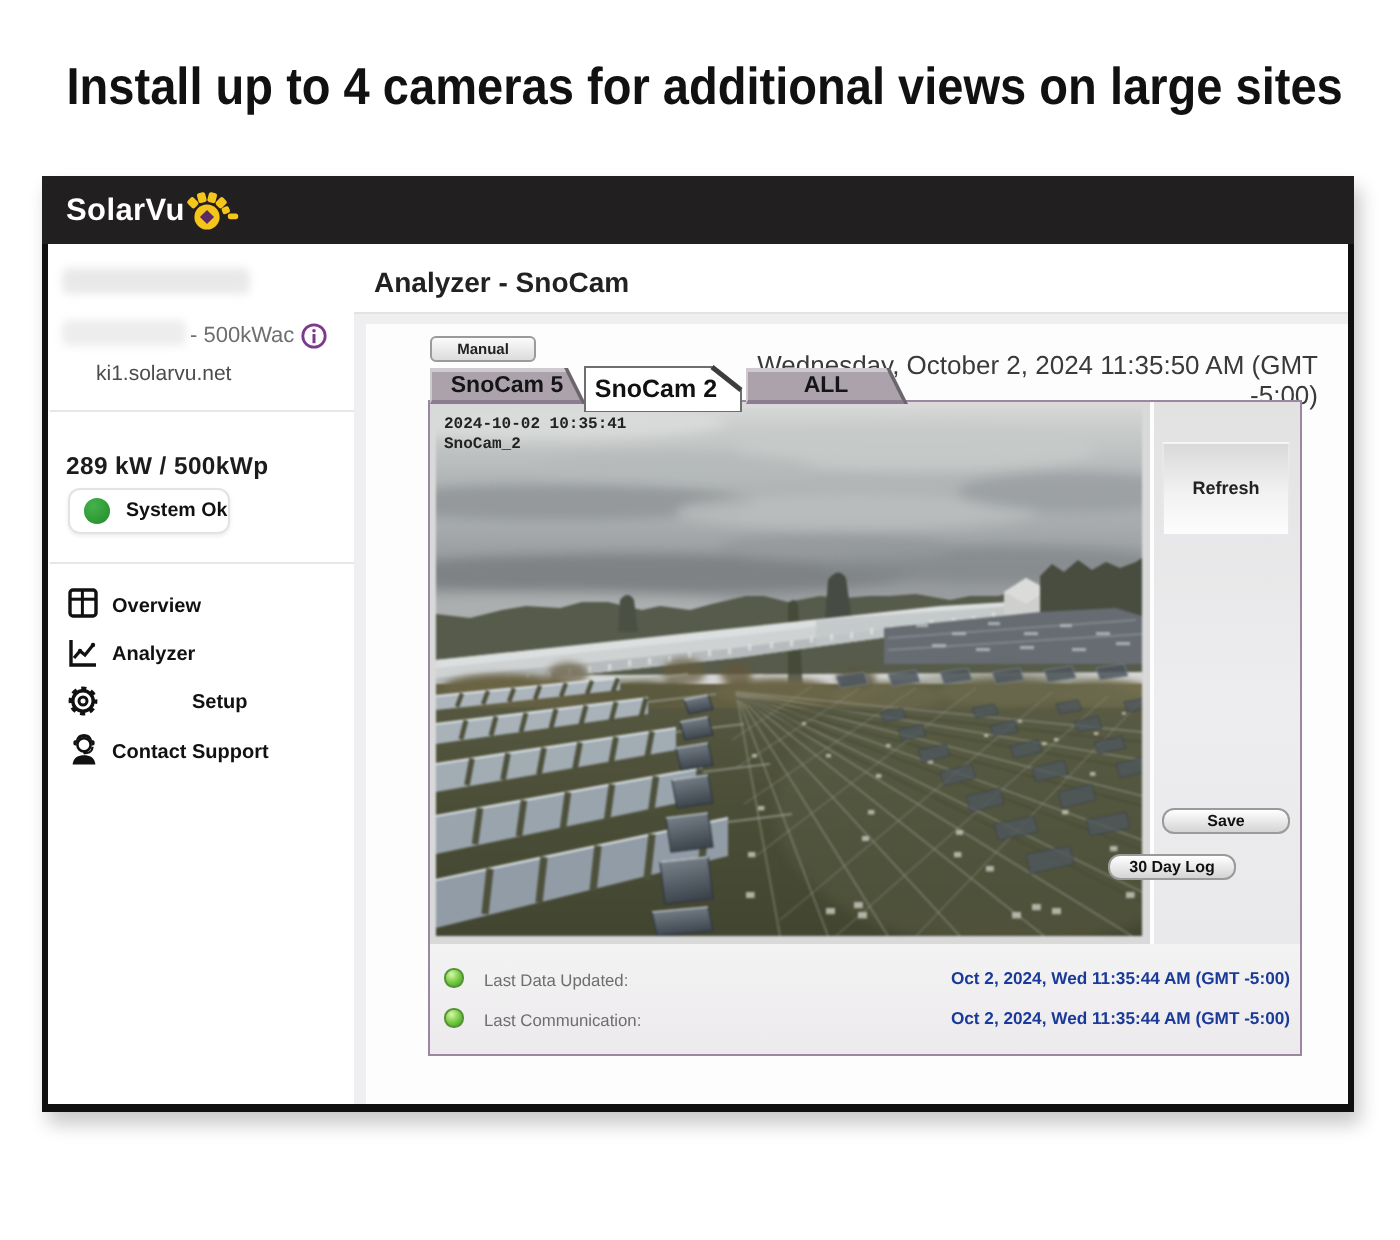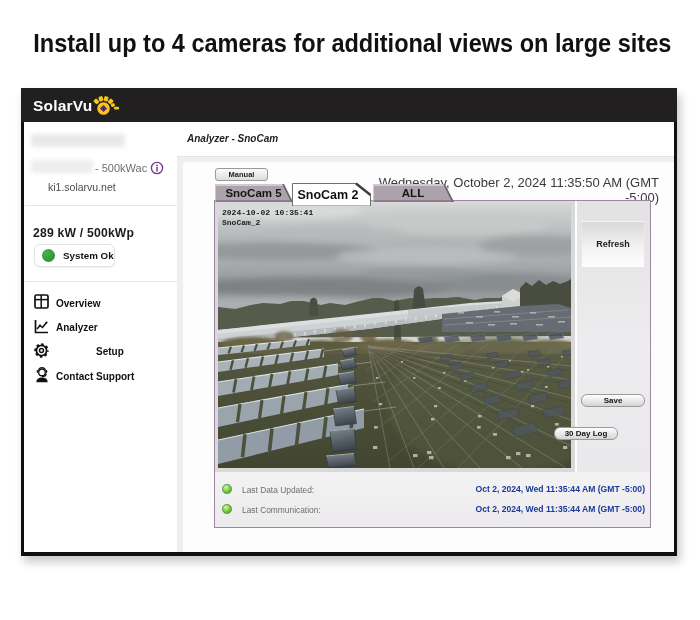--- a/index.html
+++ b/index.html
@@ -23,21 +23,21 @@
   .div1{left:25px;top:205px;width:152px;height:1px;background:#e7e7e7;}
   .kw{left:33px;top:226px;font-size:12.2px;font-weight:700;color:#1c1c1c;letter-spacing:0.2px;}
   .sysok{left:34px;top:244px;width:79px;height:21px;border:1px solid #e3e3e3;border-radius:6px;background:#fff;box-shadow:0 1px 2px rgba(0,0,0,0.08);}
   .sysdot{left:42px;top:249px;width:13px;height:13px;border-radius:50%;background:radial-gradient(circle at 35% 30%,#46b24c,#1f8c28);}
   .systxt{left:63px;top:250px;font-size:9.8px;font-weight:700;color:#111;}
   .div2{left:25px;top:281px;width:152px;height:1px;background:#e7e7e7;}
   .mi{font-size:10px;font-weight:700;color:#111;}
 
   
   .band{left:177px;top:122px;width:497px;height:35px;background:#fff;border-bottom:1px solid #e3e3e3;box-sizing:border-box;}
-  .bandtxt{left:187px;top:133px;font-size:10px;font-weight:700;color:#222;font-style:italic;}
+  .bandtxt{left:187px;top:133px;font-size:14px;font-weight:700;color:#222;}
   .backdrop{left:177px;top:157px;width:497px;height:395px;background:#efeef0;}
   .panel{left:183px;top:162px;width:491px;height:390px;background:#fdfdfd;}
 
   .manual{left:215px;top:168px;width:53px;height:13px;border:1px solid #9a9a9a;border-radius:3px;background:linear-gradient(#fbfbfb,#dcdcdc);box-sizing:border-box;
     font-size:7.5px;font-weight:700;color:#222;text-align:center;line-height:11px;}
   .hdate{left:372px;top:175px;width:287px;text-align:right;font-size:13px;color:#3a3a3a;}
 
   
   .tab{box-sizing:border-box;text-align:center;font-weight:700;color:#151515;}
   .tabin{z-index:5;top:184px;height:18px;background:#aba2ac;border-top:2px solid #cfcacf;border-left:1px solid #cfcacf;
@@ -420,21 +420,21 @@
       <polygon points="108,252 136,249.5 138.5,261.5 110.5,264" fill="url(#pand)" stroke="#2c333a" stroke-width="0.6"></polygon>
       <line x1="108" y1="252" x2="136" y2="249.5" stroke="#c3cad0" stroke-width="0.8"></line>
     </g>
     <rect x="0" y="0" width="353" height="264" fill="#8e9494" opacity="0.04"></rect>
   </svg>
   <div class="abs osd">2024-10-02 10:35:41
 SnoCam_2</div>
 
   <div class="abs rcol"></div>
   <div class="abs refresh">Refresh</div>
-  <div class="abs sbtn" style="left:581px;top:394px;">Save</div>
+  <div class="abs sbtn" style="left:581px;top:404px;">Save</div>
   <div class="abs sbtn" style="left:554px;top:427px;">30 Day Log</div>
 
   <div class="abs rows"></div>
   <div class="abs gdot" style="left:222px;top:484px;"></div>
   <div class="abs glab" style="left:242px;top:485px;">Last Data Updated:</div>
   <div class="abs gdate" style="left:360px;top:484px;width:285px;text-align:right;">Oct 2, 2024, Wed 11:35:44 AM (GMT -5:00)</div>
   <div class="abs gdot" style="left:222px;top:504px;"></div>
   <div class="abs glab" style="left:242px;top:505px;">Last Communication:</div>
   <div class="abs gdate" style="left:360px;top:504px;width:285px;text-align:right;">Oct 2, 2024, Wed 11:35:44 AM (GMT -5:00)</div>
 

